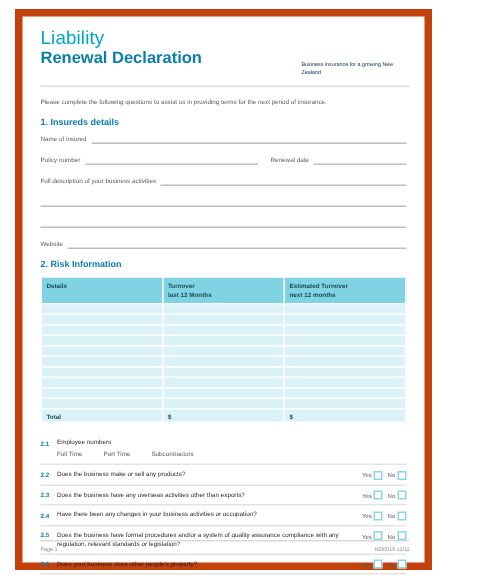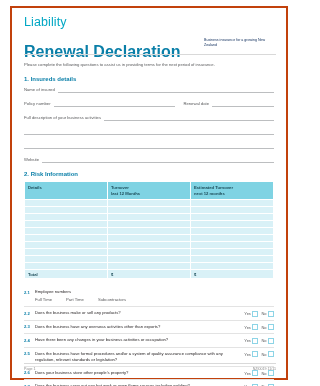--- a/index.html
+++ b/index.html
@@ -15,43 +15,43 @@
     position: relative;
     width: 298px; height: 386px;
     background: #ffffff;
     padding: 0;
   }
   .sheet {
     position: absolute;
     left: 10px; top: 6px;
     width: 278px; height: 374px;
     background: #ffffff;
-    border: 2px solid #c2410c;
+    border: 5px solid #c2410c;
   }
 
   
   .header {
     position: relative;
     height: 48px;
     padding: 8px 10px 0 12px;
   }
   .title-block { }
   .title {
     font-size: 12.5px;
     color: #00a7c4;
     font-weight: normal;
     letter-spacing: .1px;
     line-height: 13px;
   }
   .subtitle {
-    font-size: 16px;
+    font-size: 11px;
     color: #0a7fa8;
     font-weight: bold;
     line-height: 13px;
-    margin-top: 16px;
+    margin-top: 1px;
   }
   .logo {
     position: absolute;
     right: 11px; top: 8px;
     width: 30px; height: 19px;
     background: #0d2c5b;
     color: #ffffff;
     font-size: 9px;
     font-weight: bold;
     letter-spacing: .5px;

